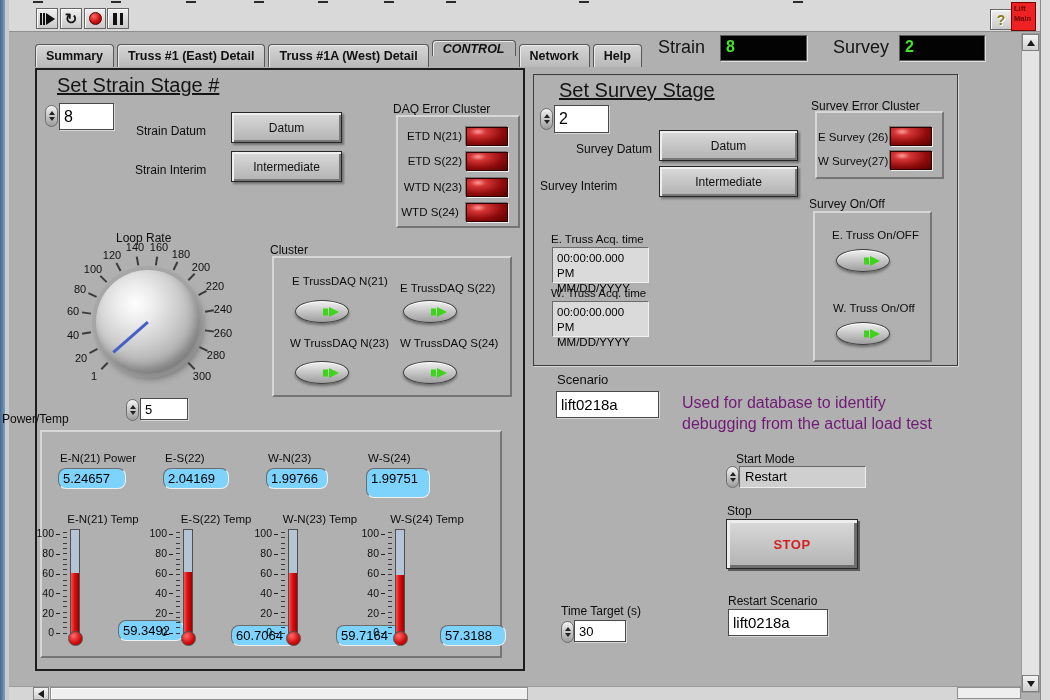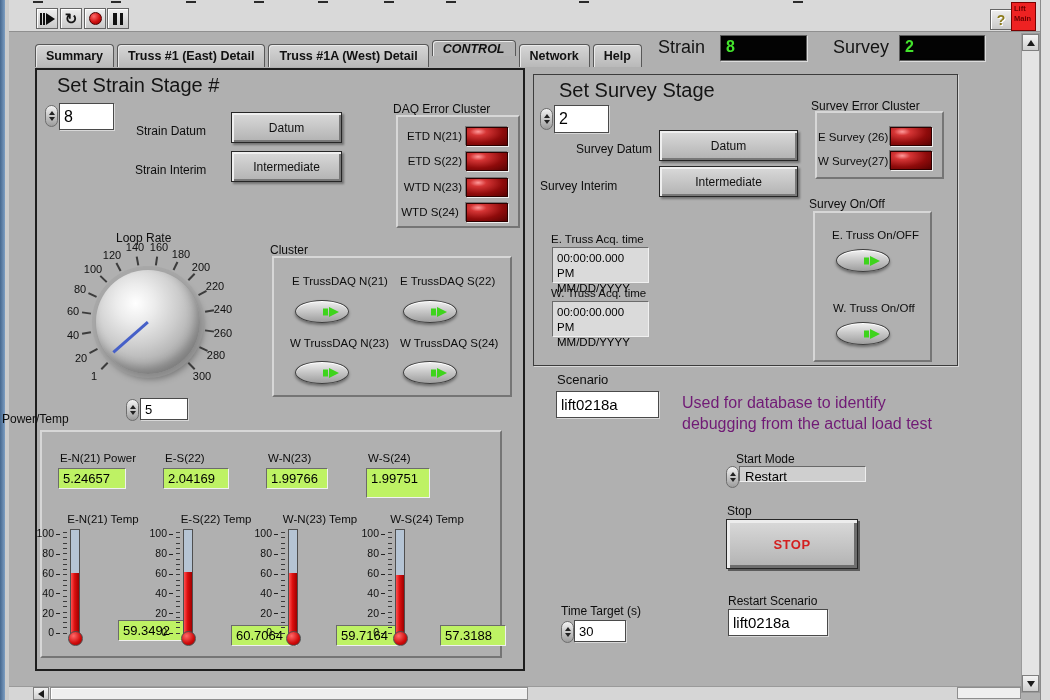--- a/index.html
+++ b/index.html
@@ -2,21 +2,21 @@
 <html><head>
 <meta charset="utf-8">
 <style>
   * { box-sizing: border-box; }
   html,body { margin:0; padding:0; }
   .screen { position:relative; width:1050px; height:700px; background:#b0b0b0;
             font-family:"Liberation Sans", sans-serif; overflow:hidden; color:#111; }
   .abs { position:absolute; }
   .lbl { position:absolute; font-size:12px; color:#0d0d0d; white-space:nowrap; }
   .lbl-sm { font-size:11.5px; }
-  .panel-title { position:absolute; font-size:20px; color:#141414; white-space:nowrap; }
+  .panel-title { position:absolute; font-size:20px; color:#141414; white-space:nowrap;text-decoration:underline; }
 
   
   .desktop-edge { left:0; top:0; width:5px; height:700px; background:linear-gradient(90deg,#46688f,#7d9ec2); }
   .win-edge { left:5px; top:0; width:4px; height:700px; background:#cbcbcb; }
   .right-edge { left:1040px; top:0; width:10px; height:700px; background:#dedede; border-left:1px solid #8a8a8a; }
   .menu-strip { left:9px; top:0; width:1031px; height:6px; background:#d9d9d9; }
   .menu-dash { position:absolute; top:1px; width:10px; height:2px; background:#2a2a2a; }
 
   
   .toolbar { left:9px; top:6px; width:1031px; height:26px; background:#d9d9d9; border-bottom:1px solid #8f8f8f; }
@@ -55,23 +55,23 @@
   
   .hdr-lbl { position:absolute; font-size:18px; color:#141414; }
   .lcd { position:absolute; background:#030303; color:#43e32c; font-weight:bold; font-size:16px;
          padding:2px 5px; border:1px solid #5d5d5d; box-shadow:inset 1px 1px 3px #000, 1px 1px 0 #dcdcdc; }
 
   
   .strain-panel { left:35px; top:68px; width:490px; height:603px; border:2px solid #1d1d1d; background:#b0b0b0; }
   .survey-panel { left:533px; top:74px; width:425px; height:292px; border:1px solid #3c3c3c; box-shadow:1px 1px 0 #d8d8d8; }
   .frame-raised { position:absolute; border-top:2px solid #d7d7d7; border-left:2px solid #d7d7d7;
                   border-bottom:2px solid #757575; border-right:2px solid #757575; }
-  .disp { position:absolute; background:#bef264; border-top:1px solid #6b6b6b; border-left:1px solid #6b6b6b;
+  .disp { position:absolute; background:#7dd3fc; border-top:1px solid #6b6b6b; border-left:1px solid #6b6b6b;
           border-bottom:1px solid #f0f0f0; border-right:1px solid #f0f0f0; font-size:13px; color:#000;
-          padding:2px 4px; white-space:nowrap; }
+          padding:2px 4px; white-space:nowrap;border-radius:8px; }
   .winput { position:absolute; background:#fff; border:1px solid #4a4a4a; box-shadow:1px 1px 0 #d8d8d8;
             font-family:"Liberation Sans", sans-serif; font-size:15px; color:#000; padding:1px 4px; }
   .btn { position:absolute; background:linear-gradient(180deg,#dadada,#b2b2b2); border:1px solid #262626;
          box-shadow:inset 2px 2px 0 #efefef, inset -2px -2px 0 #787878, 1.5px 1.5px 2px rgba(0,0,0,.35);
          font-size:12px; color:#101010; display:flex; align-items:center; justify-content:center; cursor:default; }
   .spin { position:absolute; width:13px; height:22px; border-radius:7px; border:1px solid #6d6d6d;
           background:linear-gradient(180deg,#f3f3f3,#9c9c9c); display:flex; flex-direction:column;
           align-items:center; justify-content:center; gap:2px; }
   .tri-up { width:0;height:0;border-left:3px solid transparent;border-right:3px solid transparent;border-bottom:4px solid #222; }
   .tri-down { width:0;height:0;border-left:3px solid transparent;border-right:3px solid transparent;border-top:4px solid #222; }
@@ -245,21 +245,21 @@
   </div>
   <input class="winput" style="left: 140px; top: 398px; width: 48px; height: 22px; font-size: 13px;" readonly="" value="5">
 
   <span class="lbl" style="left:270px; top:243px">Cluster</span>
   <div class="frame-raised" style="left:272px; top:256px; width:240px; height:141px"></div>
   <span class="lbl lbl-sm" style="left:292px; top:275px">E TrussDAQ N(21)</span>
   <div class="oval-btn" style="left:295px; top:300px">
     <span class="gbar"></span>
       <span class="garrow"></span>
   </div>
-  <span class="lbl lbl-sm" style="left:400px; top:275px">E TrussDAQ S(22)</span>
+  <span class="lbl lbl-sm" style="left:400px; top:282px">E TrussDAQ S(22)</span>
   <div class="oval-btn" style="left:403px; top:300px">
     <span class="gbar"></span>
       <span class="garrow"></span>
   </div>
   <span class="lbl lbl-sm" style="left:290px; top:337px">W TrussDAQ N(23)</span>
   <div class="oval-btn" style="left:295px; top:361px">
     <span class="gbar"></span>
       <span class="garrow"></span>
   </div>
   <span class="lbl lbl-sm" style="left:400px; top:337px">W TrussDAQ S(24)</span>
@@ -397,21 +397,21 @@
 
   <span class="lbl" style="left:557px; top:372px; font-size:13px">Scenario</span>
   <input class="winput" style="left: 556px; top: 391px; width: 103px; height: 27px;" readonly="" value="lift0218a">
   <div class="note" style="left:682px; top:393px">Used for database to identify debugging from the actual load test</div>
 
   <span class="lbl" style="left:736px; top:452px">Start Mode</span>
   <div class="spin" style="left:726px; top:466px">
     <span class="tri-up"></span>
     <span class="tri-down"></span>
   </div>
-  <div class="enum-field" style="left:739px; top:466px; width:127px; height:16px">Restart</div>
+  <div class="enum-field" style="left:739px; top:466px; width:127px; height:22px">Restart</div>
 
   <span class="lbl" style="left:727px; top:504px">Stop</span>
   <div class="btn stop-btn" style="left:726px; top:519px; width:132px; height:50px">STOP</div>
 
   <span class="lbl" style="left:561px; top:604px">Time Target (s)</span>
   <div class="spin" style="left:561px; top:621px">
     <span class="tri-up"></span>
     <span class="tri-down"></span>
   </div>
   <input class="winput" style="left: 574px; top: 620px; width: 52px; height: 22px; font-size: 13px;" readonly="" value="30">

